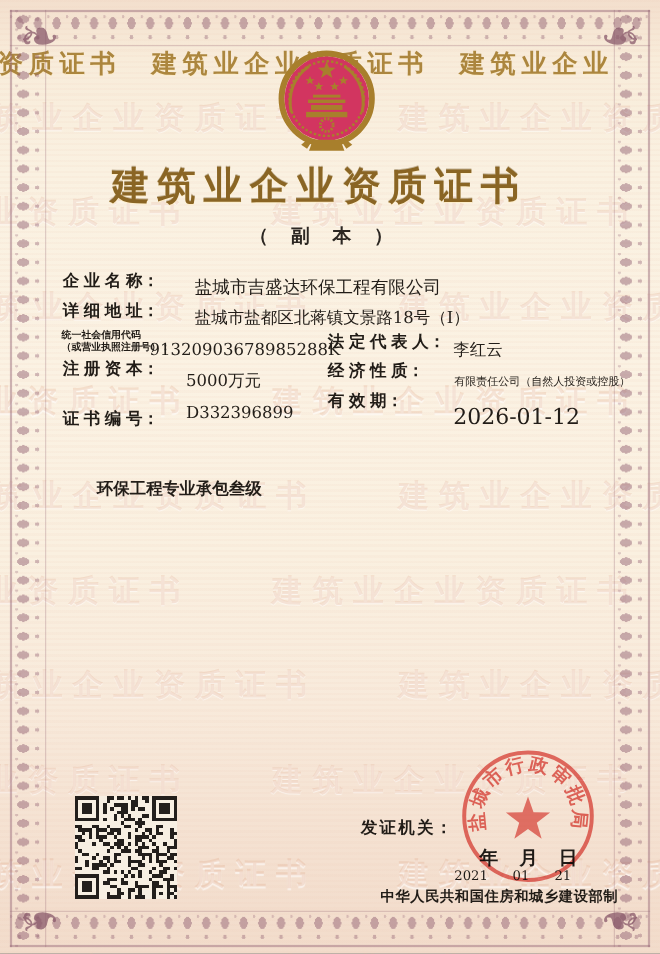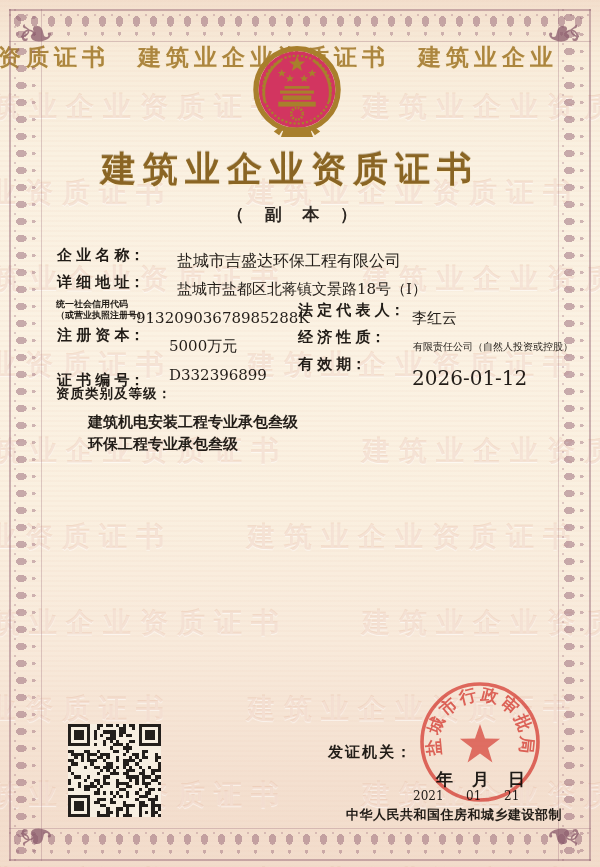--- a/index.html
+++ b/index.html
@@ -146,22 +146,20 @@
   <div class="lbl" style="left:57px; top:326px;">注 册 资 本：</div>
   <div class="val" style="left:169px; top:337px;">5000万元</div>
   <div class="lbl" style="left:298px; top:328px;">经 济 性 质：</div>
   <div class="val-sm" style="left:413px; top:340px;">有限责任公司（自然人投资或控股）</div>
 
   <div class="lbl" style="left:57px; top:371px;">证 书 编 号：</div>
   <div class="val" style="left:169px; top:366px;">D332396899</div>
   <div class="lbl" style="left:298px; top:355px;">有  效  期：</div>
   <div class="val" style="left:412px; top:366px; font-size:20px;">2026-01-12</div>
 
-  <div class="lbl" style="left:56px; top:385px; font-size:13.5px; letter-spacing:1px;">资质类别及等级：</div>
-  <div class="qual" style="left:88px; top:413px;">建筑机电安装工程专业承包叁级</div>
   <div class="qual" style="left:88px; top:435px;">环保工程专业承包叁级</div>
 
   <div class="qr" id="qr-box"><svg viewBox="0 0 29 29" width="100%" height="100%" shape-rendering="crispEdges">
         <rect x="0" y="0" width="29" height="29" fill="#f7efe2"></rect>
         <path d="M9 0h1v1h-1zM10 0h1v1h-1zM12 0h1v1h-1zM13 0h1v1h-1zM15 0h1v1h-1zM17 0h1v1h-1zM19 0h1v1h-1zM20 0h1v1h-1zM9 1h1v1h-1zM16 1h1v1h-1zM17 1h1v1h-1zM20 1h1v1h-1zM8 2h1v1h-1zM11 2h1v1h-1zM12 2h1v1h-1zM13 2h1v1h-1zM14 2h1v1h-1zM16 2h1v1h-1zM17 2h1v1h-1zM8 3h1v1h-1zM10 3h1v1h-1zM13 3h1v1h-1zM14 3h1v1h-1zM16 3h1v1h-1zM18 3h1v1h-1zM19 3h1v1h-1zM8 4h1v1h-1zM12 4h1v1h-1zM13 4h1v1h-1zM14 4h1v1h-1zM11 5h1v1h-1zM13 5h1v1h-1zM15 5h1v1h-1zM19 5h1v1h-1zM20 5h1v1h-1zM8 6h1v1h-1zM11 6h1v1h-1zM14 6h1v1h-1zM15 6h1v1h-1zM16 6h1v1h-1zM18 6h1v1h-1zM13 7h1v1h-1zM17 7h1v1h-1zM18 7h1v1h-1zM19 7h1v1h-1zM0 8h1v1h-1zM1 8h1v1h-1zM5 8h1v1h-1zM6 8h1v1h-1zM9 8h1v1h-1zM14 8h1v1h-1zM15 8h1v1h-1zM18 8h1v1h-1zM23 8h1v1h-1zM24 8h1v1h-1zM1 9h1v1h-1zM2 9h1v1h-1zM3 9h1v1h-1zM4 9h1v1h-1zM6 9h1v1h-1zM7 9h1v1h-1zM8 9h1v1h-1zM10 9h1v1h-1zM11 9h1v1h-1zM12 9h1v1h-1zM17 9h1v1h-1zM20 9h1v1h-1zM21 9h1v1h-1zM23 9h1v1h-1zM27 9h1v1h-1zM2 10h1v1h-1zM4 10h1v1h-1zM6 10h1v1h-1zM9 10h1v1h-1zM10 10h1v1h-1zM12 10h1v1h-1zM15 10h1v1h-1zM19 10h1v1h-1zM21 10h1v1h-1zM23 10h1v1h-1zM24 10h1v1h-1zM27 10h1v1h-1zM28 10h1v1h-1zM0 11h1v1h-1zM1 11h1v1h-1zM4 11h1v1h-1zM6 11h1v1h-1zM7 11h1v1h-1zM8 11h1v1h-1zM11 11h1v1h-1zM15 11h1v1h-1zM17 11h1v1h-1zM18 11h1v1h-1zM19 11h1v1h-1zM20 11h1v1h-1zM22 11h1v1h-1zM27 11h1v1h-1zM1 12h1v1h-1zM2 12h1v1h-1zM7 12h1v1h-1zM12 12h1v1h-1zM13 12h1v1h-1zM17 12h1v1h-1zM18 12h1v1h-1zM21 12h1v1h-1zM28 12h1v1h-1zM0 13h1v1h-1zM5 13h1v1h-1zM8 13h1v1h-1zM9 13h1v1h-1zM11 13h1v1h-1zM12 13h1v1h-1zM13 13h1v1h-1zM15 13h1v1h-1zM17 13h1v1h-1zM19 13h1v1h-1zM22 13h1v1h-1zM25 13h1v1h-1zM28 13h1v1h-1zM0 14h1v1h-1zM10 14h1v1h-1zM12 14h1v1h-1zM14 14h1v1h-1zM18 14h1v1h-1zM19 14h1v1h-1zM20 14h1v1h-1zM23 14h1v1h-1zM26 14h1v1h-1zM27 14h1v1h-1zM28 14h1v1h-1zM1 15h1v1h-1zM9 15h1v1h-1zM13 15h1v1h-1zM14 15h1v1h-1zM15 15h1v1h-1zM17 15h1v1h-1zM18 15h1v1h-1zM22 15h1v1h-1zM23 15h1v1h-1zM26 15h1v1h-1zM2 16h1v1h-1zM3 16h1v1h-1zM6 16h1v1h-1zM11 16h1v1h-1zM12 16h1v1h-1zM18 16h1v1h-1zM19 16h1v1h-1zM20 16h1v1h-1zM21 16h1v1h-1zM23 16h1v1h-1zM24 16h1v1h-1zM25 16h1v1h-1zM27 16h1v1h-1zM28 16h1v1h-1zM0 17h1v1h-1zM5 17h1v1h-1zM8 17h1v1h-1zM9 17h1v1h-1zM11 17h1v1h-1zM15 17h1v1h-1zM19 17h1v1h-1zM21 17h1v1h-1zM23 17h1v1h-1zM26 17h1v1h-1zM27 17h1v1h-1zM0 18h1v1h-1zM3 18h1v1h-1zM7 18h1v1h-1zM9 18h1v1h-1zM11 18h1v1h-1zM12 18h1v1h-1zM15 18h1v1h-1zM16 18h1v1h-1zM17 18h1v1h-1zM18 18h1v1h-1zM21 18h1v1h-1zM23 18h1v1h-1zM24 18h1v1h-1zM25 18h1v1h-1zM28 18h1v1h-1zM3 19h1v1h-1zM5 19h1v1h-1zM6 19h1v1h-1zM7 19h1v1h-1zM8 19h1v1h-1zM10 19h1v1h-1zM15 19h1v1h-1zM18 19h1v1h-1zM19 19h1v1h-1zM24 19h1v1h-1zM0 20h1v1h-1zM1 20h1v1h-1zM5 20h1v1h-1zM6 20h1v1h-1zM9 20h1v1h-1zM16 20h1v1h-1zM17 20h1v1h-1zM22 20h1v1h-1zM25 20h1v1h-1zM26 20h1v1h-1zM28 20h1v1h-1zM8 21h1v1h-1zM9 21h1v1h-1zM11 21h1v1h-1zM13 21h1v1h-1zM15 21h1v1h-1zM18 21h1v1h-1zM21 21h1v1h-1zM24 21h1v1h-1zM25 21h1v1h-1zM14 22h1v1h-1zM16 22h1v1h-1zM18 22h1v1h-1zM22 22h1v1h-1zM23 22h1v1h-1zM24 22h1v1h-1zM27 22h1v1h-1zM9 23h1v1h-1zM10 23h1v1h-1zM11 23h1v1h-1zM13 23h1v1h-1zM21 23h1v1h-1zM25 23h1v1h-1zM26 23h1v1h-1zM27 23h1v1h-1zM8 24h1v1h-1zM9 24h1v1h-1zM13 24h1v1h-1zM14 24h1v1h-1zM17 24h1v1h-1zM22 24h1v1h-1zM23 24h1v1h-1zM26 24h1v1h-1zM10 25h1v1h-1zM11 25h1v1h-1zM17 25h1v1h-1zM18 25h1v1h-1zM19 25h1v1h-1zM20 25h1v1h-1zM22 25h1v1h-1zM23 25h1v1h-1zM24 25h1v1h-1zM26 25h1v1h-1zM27 25h1v1h-1zM28 25h1v1h-1zM12 26h1v1h-1zM15 26h1v1h-1zM16 26h1v1h-1zM18 26h1v1h-1zM22 26h1v1h-1zM26 26h1v1h-1zM28 26h1v1h-1zM9 27h1v1h-1zM12 27h1v1h-1zM13 27h1v1h-1zM15 27h1v1h-1zM18 27h1v1h-1zM22 27h1v1h-1zM24 27h1v1h-1zM26 27h1v1h-1zM27 27h1v1h-1zM9 28h1v1h-1zM10 28h1v1h-1zM11 28h1v1h-1zM12 28h1v1h-1zM15 28h1v1h-1zM17 28h1v1h-1zM18 28h1v1h-1zM19 28h1v1h-1zM22 28h1v1h-1zM26 28h1v1h-1zM28 28h1v1h-1z" fill="#231f1c"></path>
         <rect x="0" y="0" width="7" height="7" fill="#231f1c"></rect>
         <rect x="1" y="1" width="5" height="5" fill="#f7efe2"></rect>
         <rect x="2" y="2" width="3" height="3" fill="#231f1c"></rect>
         <rect x="22" y="0" width="7" height="7" fill="#231f1c"></rect>
         <rect x="23" y="1" width="5" height="5" fill="#f7efe2"></rect>

